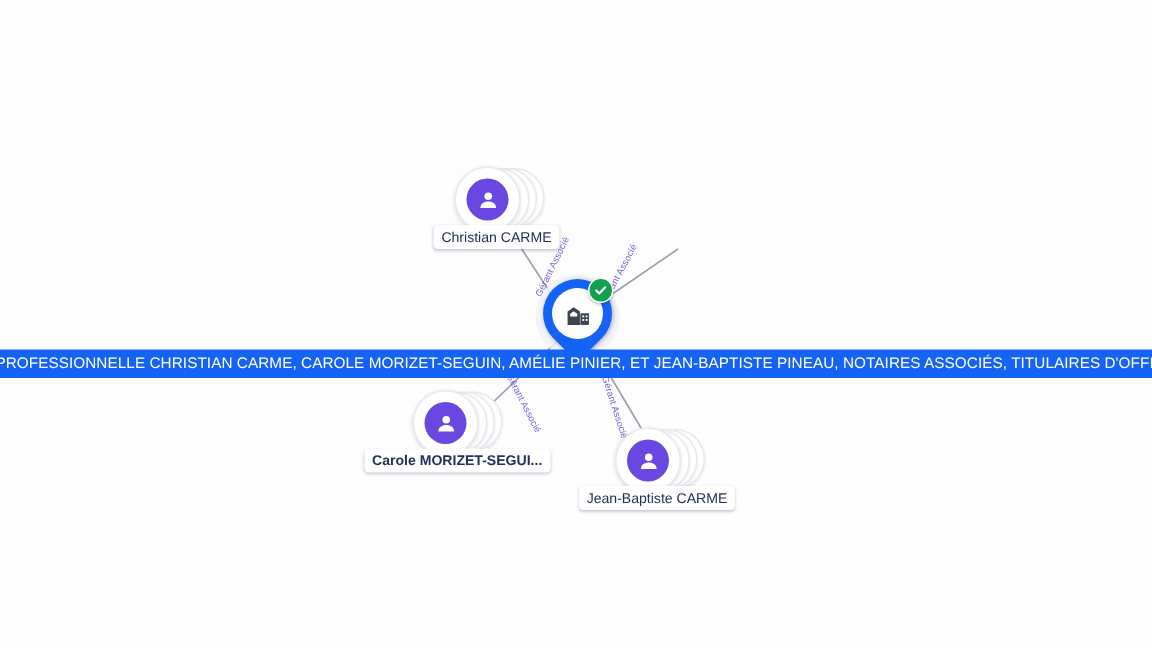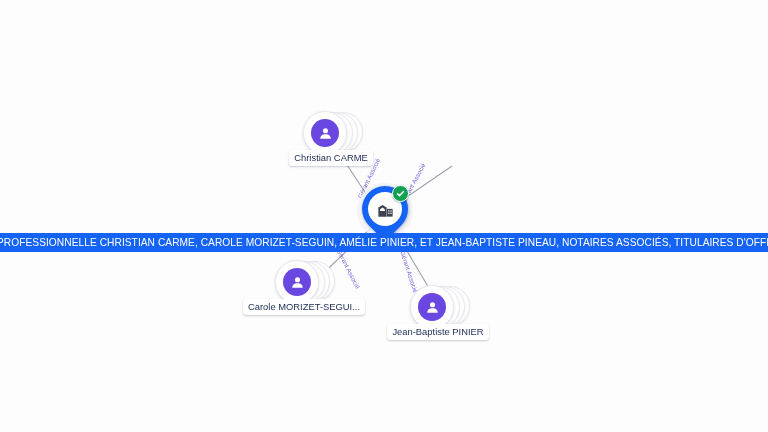--- a/index.html
+++ b/index.html
@@ -204,21 +204,21 @@
             <circle cx="12" cy="8.2" r="3.6"></circle>
             <path d="M4.6 19.4c0-4.1 3.3-6.2 7.4-6.2s7.4 2.1 7.4 6.2z"></path>
           </svg>
         </div>
       </div>
     </div>
     <div class="name-chip">Christian CARME</div>
   </div>
 
 
-  <div class="person" style="left: 243px; top: 259px;">
+  <div class="person" style="left: 243px; top: 259px; font-weight: bold;">
     <div class="person-stack">
       <div class="card c3"></div>
       <div class="card c2"></div>
       <div class="card c1"></div>
       <div class="card c0">
         <div class="avatar">
           <svg width="17" height="17" viewBox="0 0 24 24" fill="#ffffff">
             <circle cx="12" cy="8.2" r="3.6"></circle>
             <path d="M4.6 19.4c0-4.1 3.3-6.2 7.4-6.2s7.4 2.1 7.4 6.2z"></path>
           </svg>
@@ -235,21 +235,21 @@
       <div class="card c1"></div>
       <div class="card c0">
         <div class="avatar">
           <svg width="17" height="17" viewBox="0 0 24 24" fill="#ffffff">
             <circle cx="12" cy="8.2" r="3.6"></circle>
             <path d="M4.6 19.4c0-4.1 3.3-6.2 7.4-6.2s7.4 2.1 7.4 6.2z"></path>
           </svg>
         </div>
       </div>
     </div>
-    <div class="name-chip">Jean-Baptiste PINIER</div>
+    <div class="name-chip">Jean-Baptiste CARME</div>
   </div>
 
   <div id="company" style="left:325px; top:186px;">
     <div class="pin-wrap">
       <div class="pin-halo"></div>
       <div class="pin"></div>
       <div class="pin-hole">
         <svg width="19" height="19" viewBox="0 0 24 24" fill="#3d4450">
           <path d="M3 21V9.6l5.2-3.4 5.2 3.4V21z"></path>
           <rect x="13.8" y="11.2" width="7.2" height="9.8"></rect>

